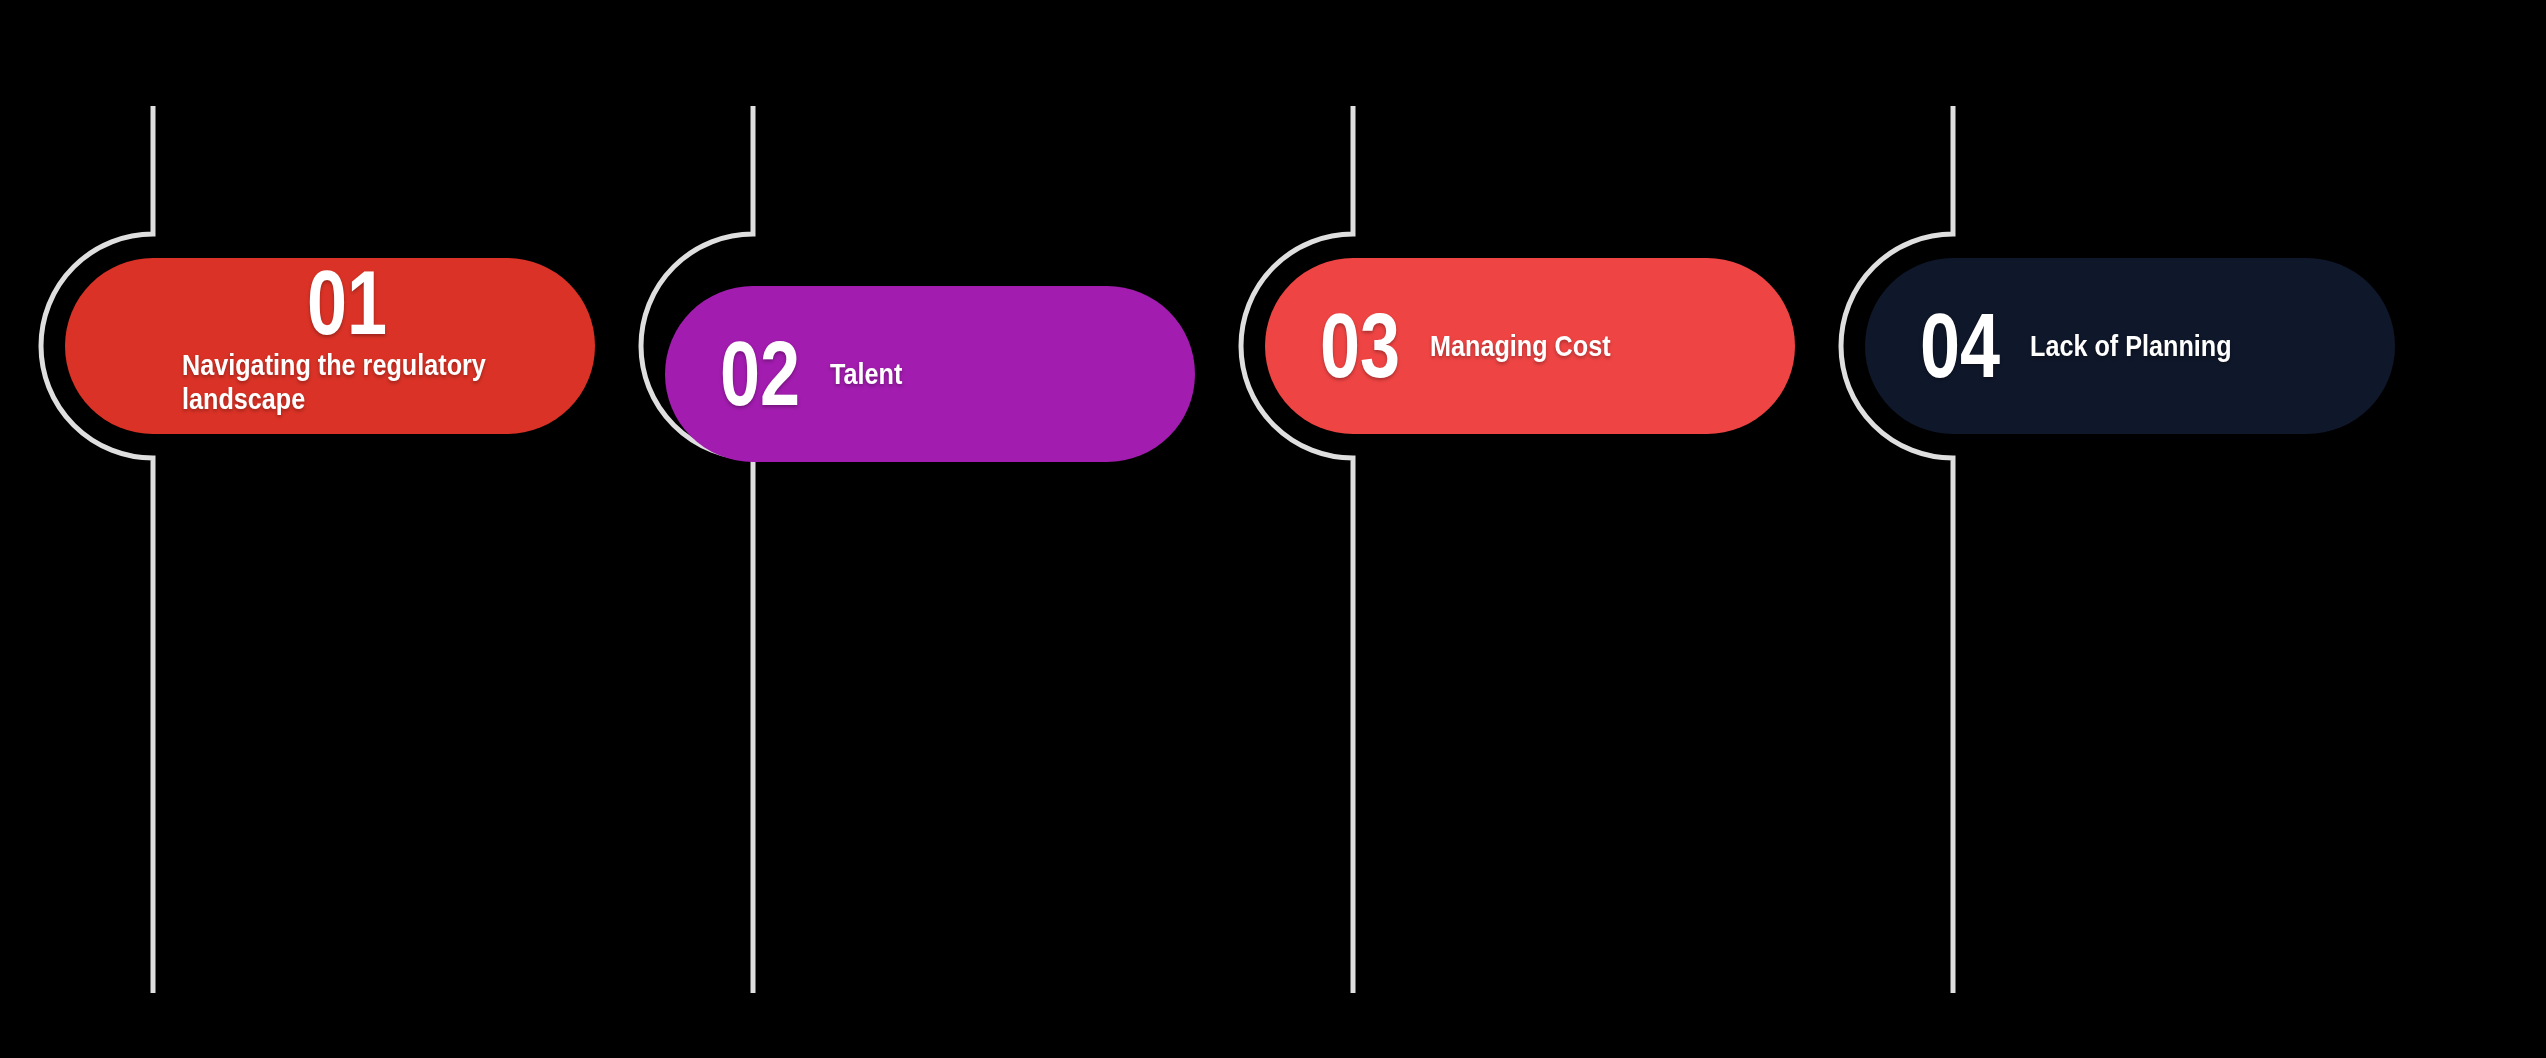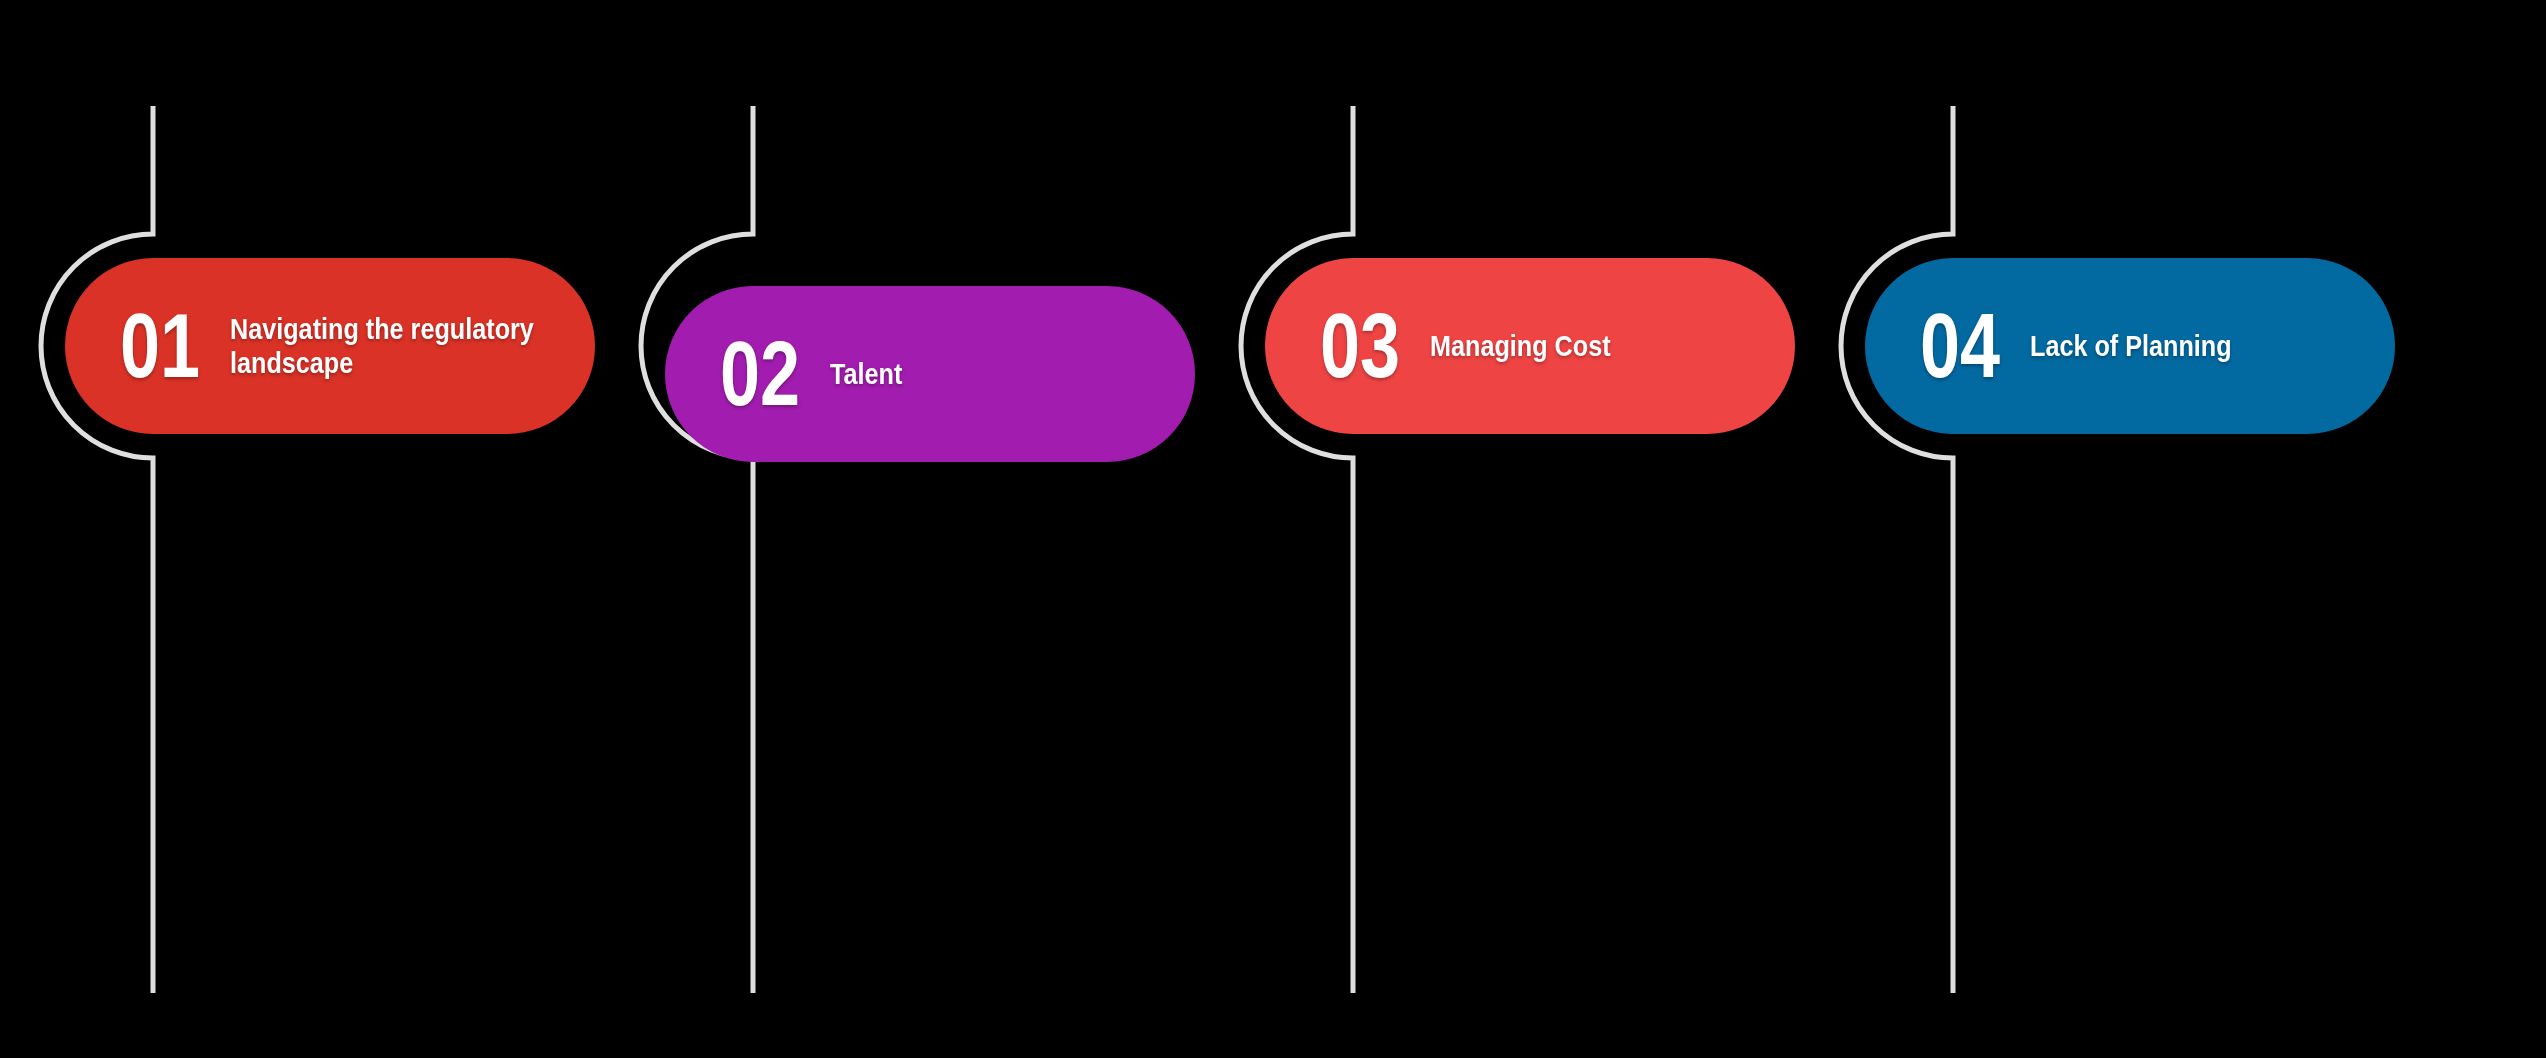--- a/index.html
+++ b/index.html
@@ -75,34 +75,34 @@
 
 <div class="canvas">
 
   <svg class="connectors" viewBox="0 0 2546 1058" xmlns="http://www.w3.org/2000/svg" aria-hidden="true">
     <path d="M 153 106 V 234 A 112 112 0 0 0 153 458 V 993"></path>
     <path d="M 753 106 V 234 A 112 112 0 0 0 753 458 V 993"></path>
     <path d="M 1353 106 V 234 A 112 112 0 0 0 1353 458 V 993"></path>
     <path d="M 1953 106 V 234 A 112 112 0 0 0 1953 458 V 993"></path>
   </svg>
 
-  <div class="pill pill-1" style="background: rgb(218, 50, 38);">
+  <div class="pill pill-1" style="background: rgb(218, 50, 38); flex-direction: column;">
     <span class="num">01</span>
     <span class="label">Navigating the regulatory
 landscape</span>
   </div>
 
   <div class="pill pill-2" style="background: #a21caf; margin-top: 28px;">
     <span class="num">02</span>
     <span class="label">Talent</span>
   </div>
 
   <div class="pill pill-3" style="background: #ef4444;">
     <span class="num">03</span>
     <span class="label">Managing Cost</span>
   </div>
 
-  <div class="pill pill-4" style="background: #0369a1; text-align: center;">
+  <div class="pill pill-4" style="background: #0f172a; text-align: center;">
     <span class="num">04</span>
     <span class="label">Lack of Planning</span>
   </div>
 
 </div>
 
 </body></html>

